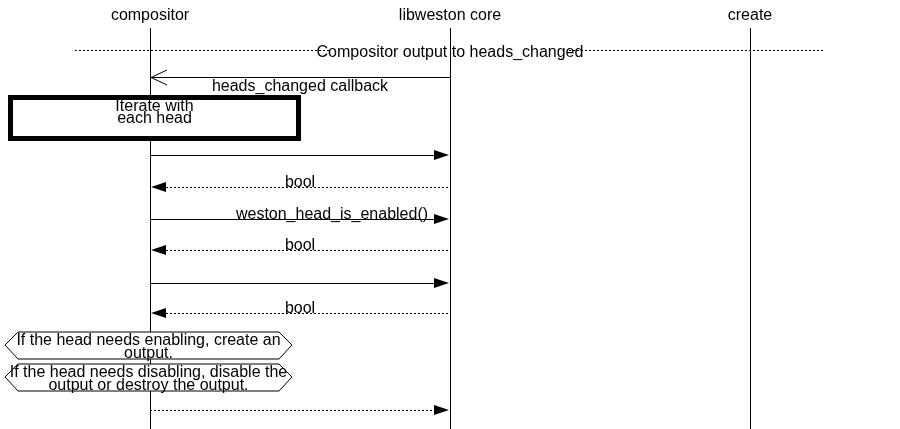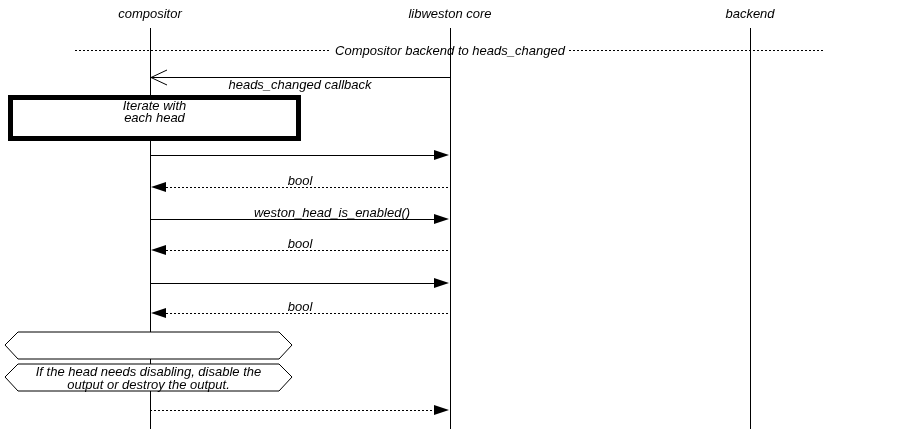--- a/index.html
+++ b/index.html
@@ -6,24 +6,23 @@
     margin: 0;
     padding: 0;
     background: #ffffff;
   }
   #stage {
     position: relative;
     width: 900px;
     height: 429px;
     background: #ffffff;
     font-family: "Liberation Sans", sans-serif;
-    font-size: 13px;
+    font-size: 16px;
     color: #000000;
     overflow: hidden;
-    font-style: italic;
   }
   .abs { position: absolute; }
 
   .participant-label {
     top: 6px;
     width: 200px;
     text-align: center;
     z-index: 3;
   }
   .lifeline {
@@ -99,29 +98,29 @@
 
   .open-arrowhead { z-index: 3; }
 </style>
 </head>
 <body>
 
 <div id="stage">
 
   <div class="abs participant-label" style="left:50px;">compositor</div>
   <div class="abs participant-label" style="left:350px;">libweston core</div>
-  <div class="abs participant-label" style="left:650px;">backend</div>
+  <div class="abs participant-label" style="left:650px;">create</div>
 
   <div class="abs lifeline" style="left:150px;"></div>
   <div class="abs lifeline" style="left:450px;"></div>
   <div class="abs lifeline" style="left:750px;"></div>
 
   <div class="abs dotted-h" style="left:75px;  top:50px; width:256px;"></div>
   <div class="abs dotted-h" style="left:569px; top:50px; width:256px;"></div>
-  <div class="abs divider-label">Compositor backend to heads_changed</div>
+  <div class="abs divider-label">Compositor output to heads_changed</div>
 
   <div class="abs msg-label" style="top:77px;">heads_changed callback</div>
   <div class="abs solid-h" style="left:151px; top:77px; width:299px;"></div>
   <svg class="abs open-arrowhead" style="left:150px; top:69px;" width="18" height="17">
     <polyline points="17,1 1,8.5 17,16" fill="none" stroke="#000" stroke-width="1"></polyline>
   </svg>
 
   <div class="abs note-box">
     <div>Iterate with</div>
     <div>each head</div>
@@ -145,20 +144,24 @@
   <div class="abs solid-h" style="left:150px; top:283px; width:285px;"></div>
   <div class="abs tri-right" style="left:434px; top:278px;"></div>
 
   <div class="abs msg-label" style="top:299px;">bool</div>
   <div class="abs dotted-h" style="left:166px; top:313px; width:283px;"></div>
   <div class="abs tri-left" style="left:151px; top:308px;"></div>
 
   <svg class="abs hex-svg" style="left:4px; top:331px;" width="289" height="29" viewBox="0 0 289 29">
     <polygon points="1,14 14,1 275,1 288,14 275,28 14,28" fill="#ffffff" stroke="#000000" stroke-width="1"></polygon>
   </svg>
+  <div class="abs hex-text" style="top:333px;">
+    <div>If the head needs enabling,  create an</div>
+    <div>output.</div>
+  </div>
 
   <svg class="abs hex-svg" style="left:4px; top:363px;" width="289" height="29" viewBox="0 0 289 29">
     <polygon points="1,14 14,1 275,1 288,14 275,28 14,28" fill="#ffffff" stroke="#000000" stroke-width="1"></polygon>
   </svg>
   <div class="abs hex-text" style="top:365px;">
     <div>If the head needs disabling, disable the</div>
     <div>output or destroy the output.</div>
   </div>
 
   <div class="abs dotted-h" style="left:150px; top:410px; width:285px;"></div>

